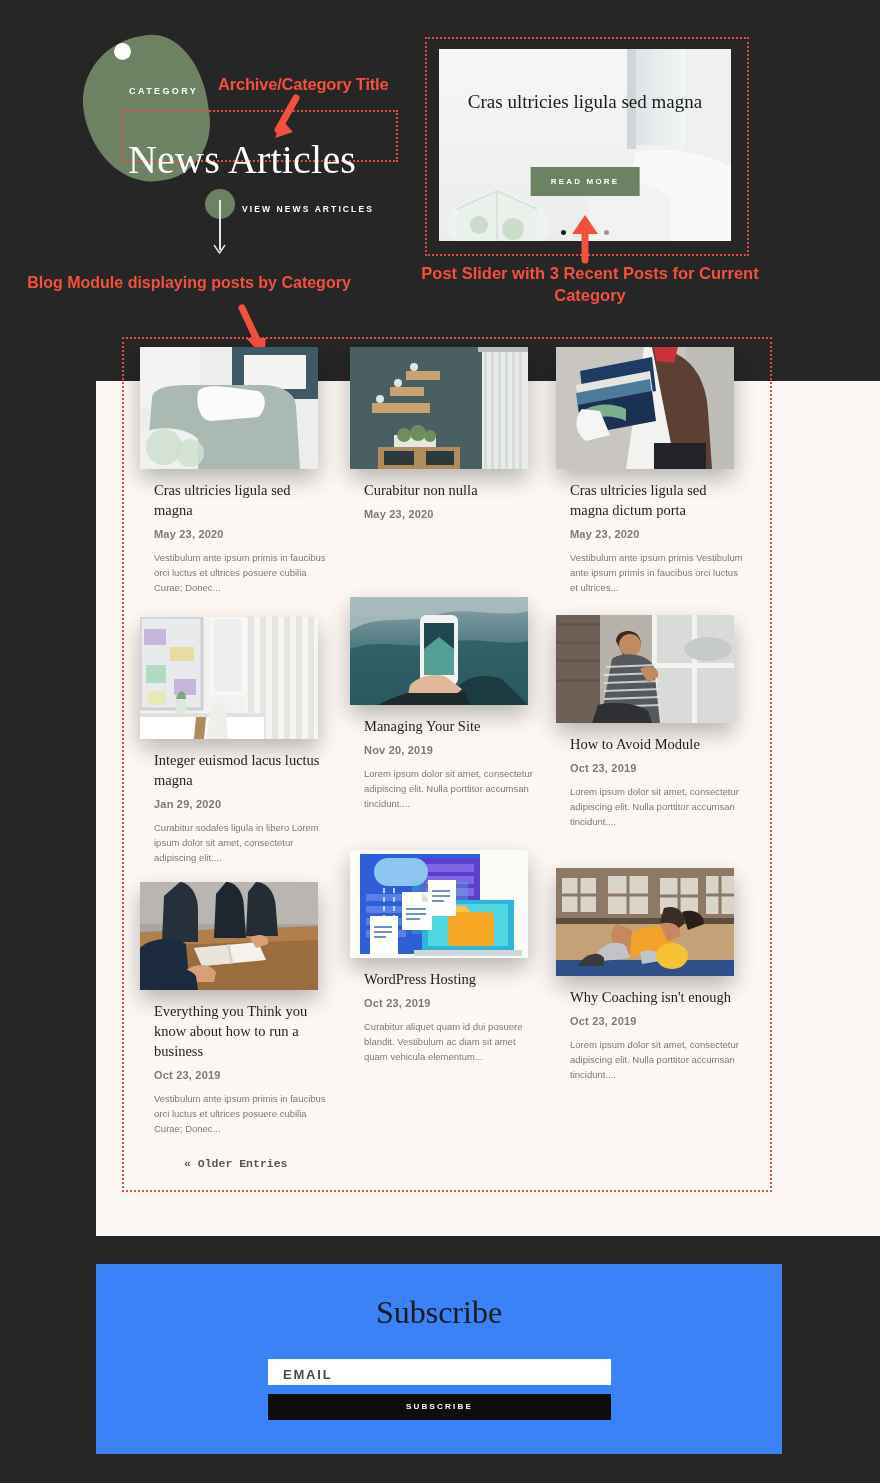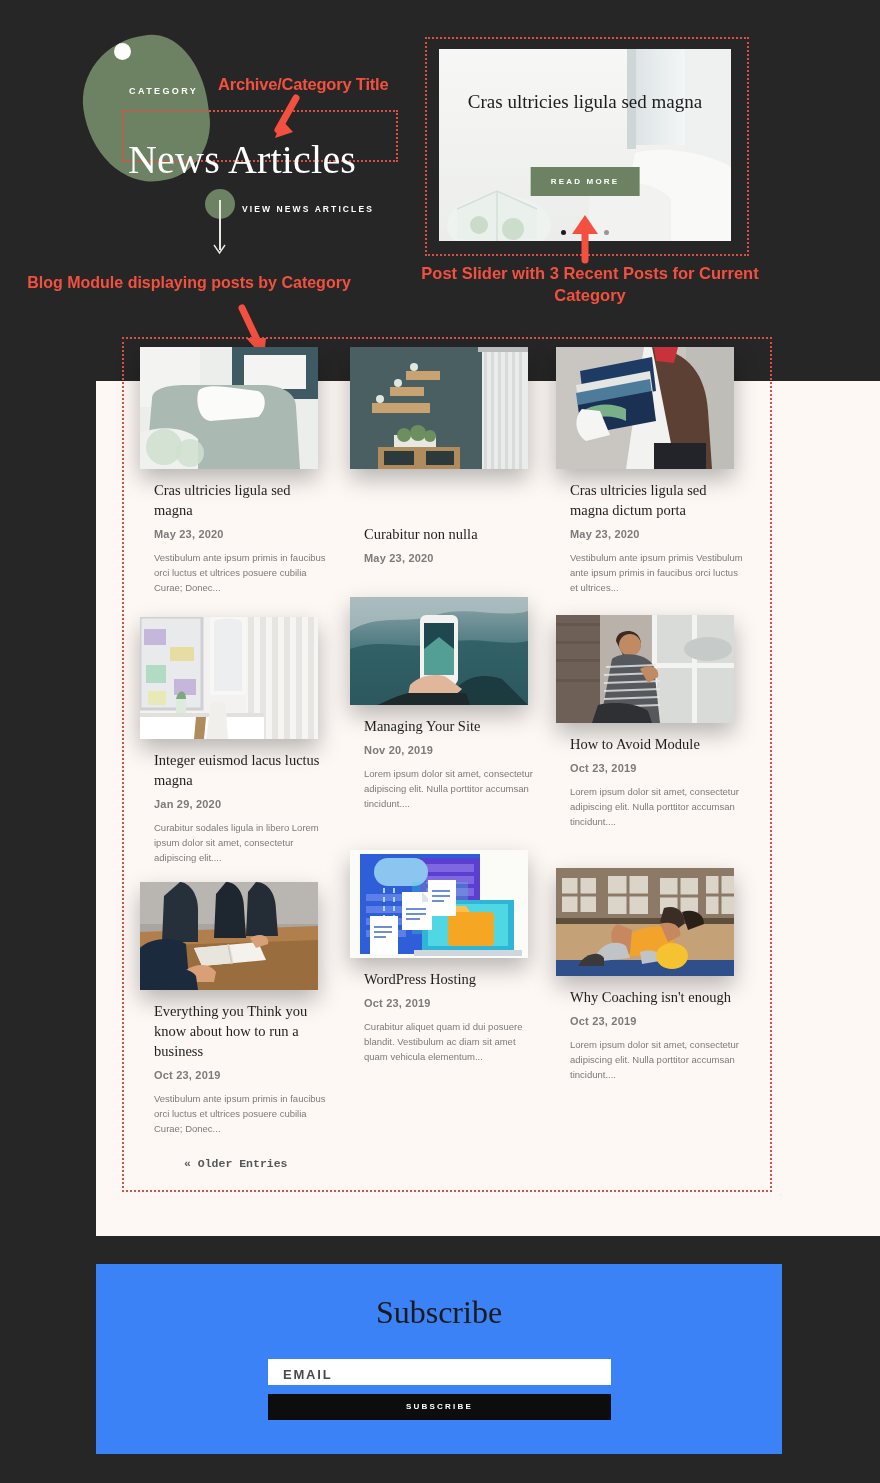--- a/index.html
+++ b/index.html
@@ -276,21 +276,21 @@
           <circle cx="30" cy="52" r="4" fill="#dfe7df"></circle>
           <rect x="28" y="100" width="82" height="22" fill="#b08b5c"></rect>
           <rect x="34" y="104" width="30" height="14" fill="#2c3a3c"></rect>
           <rect x="76" y="104" width="28" height="14" fill="#2c3a3c"></rect>
           <rect x="44" y="88" width="42" height="12" fill="#e6e8e2"></rect>
           <circle cx="54" cy="88" r="7" fill="#6d8f5d"></circle>
           <circle cx="68" cy="86" r="8" fill="#6d8f5d"></circle>
           <circle cx="80" cy="89" r="6" fill="#6d8f5d"></circle>
         </svg>
       </div>
-      <div class="card-body" style="top:133px;margin-top:44px;">
+      <div class="card-body" style="top:133px;">
         <p class="card-title">Curabitur non nulla</p>
         <p class="card-date">May 23, 2020</p>
       </div>
     </div>
 
     <div class="card" style="left:434px;top:10px;width:200px;">
       <div class="card-img" style="width:178px;height:122px;">
         <svg class="ph" viewBox="0 0 178 122" preserveAspectRatio="none">
           <rect width="178" height="122" fill="#c9c6c1"></rect>
           <rect x="130" y="0" width="48" height="122" fill="#bfbdb8"></rect>

